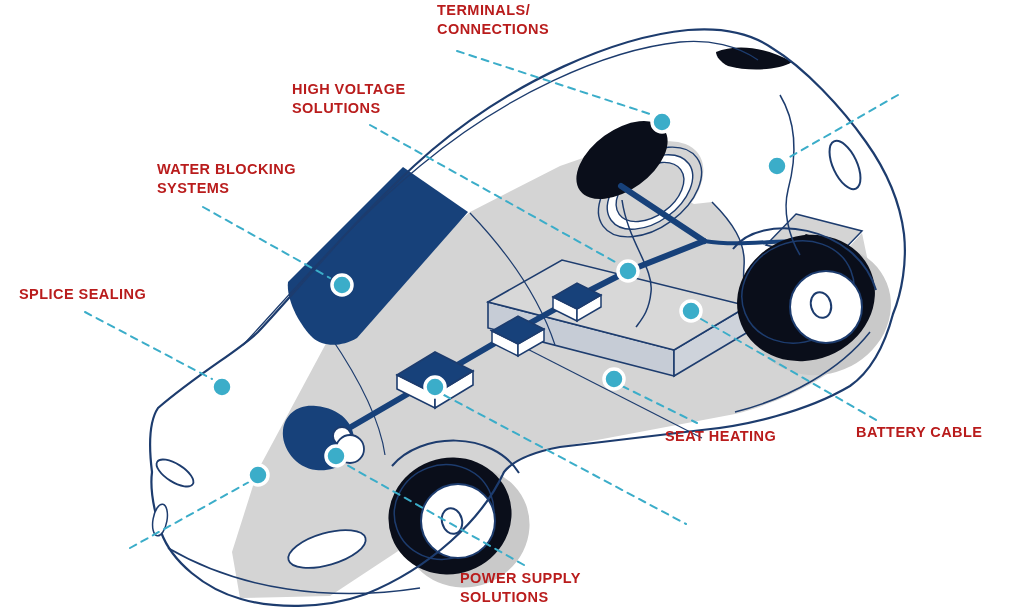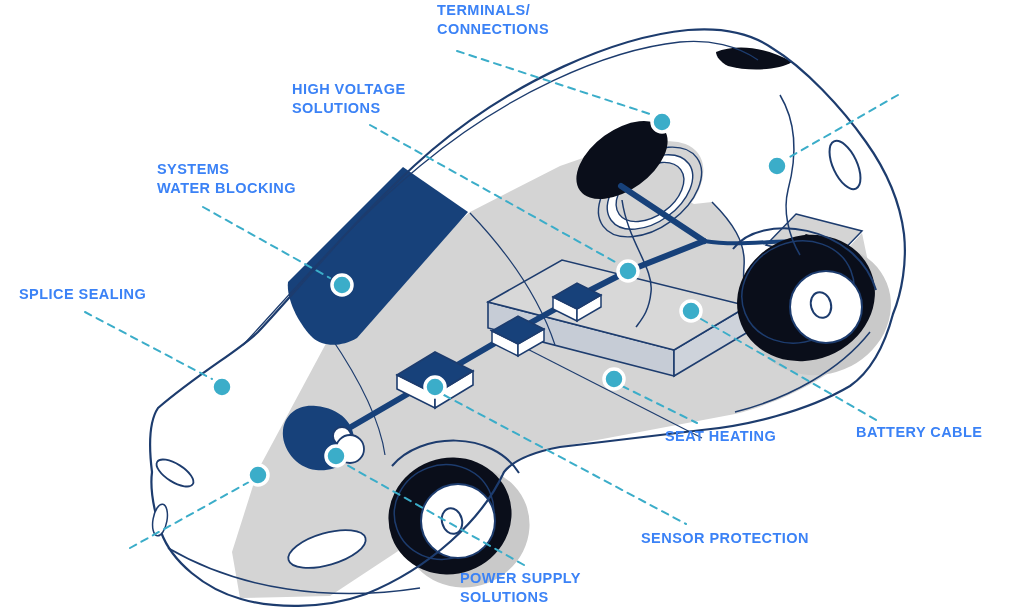--- a/index.html
+++ b/index.html
@@ -2,21 +2,21 @@
 <html><head>
 <meta charset="utf-8">
 <style>
   html,body{margin:0;padding:0;background:#ffffff;}
   .stage{
     position:relative;width:1024px;height:609px;background:#ffffff;
     overflow:hidden;font-family:"Liberation Sans",sans-serif;
   }
   .stage svg{position:absolute;left:0;top:0;}
   .callout{
-    position:absolute;color:#3b82f6;font-weight:700;font-size:14.5px;
+    position:absolute;color:#b91c1c;font-weight:700;font-size:14.5px;
     line-height:19px;letter-spacing:.45px;white-space:nowrap;
     font-family:"Liberation Sans",sans-serif;
   }
   .callout span{display:block;}
 </style>
 </head>
 <body>
 
 <div class="stage">
 
@@ -150,33 +150,30 @@
 
 <div class="callout" style="left:437px;top:1px">
   <span>TERMINALS/</span>
   <span>CONNECTIONS</span>
 </div>
 <div class="callout" style="left:292px;top:80px">
   <span>HIGH VOLTAGE</span>
   <span>SOLUTIONS</span>
 </div>
 <div class="callout" style="left:157px;top:160px">
+  <span>WATER BLOCKING</span>
   <span>SYSTEMS</span>
-  <span>WATER BLOCKING</span>
 </div>
 <div class="callout" style="left:19px;top:285px">
   <span>SPLICE SEALING</span>
 </div>
 <div class="callout" style="left:856px;top:423px">
   <span>BATTERY CABLE</span>
 </div>
 <div class="callout" style="left:665px;top:427px">
   <span>SEAT HEATING</span>
 </div>
-<div class="callout" style="left:641px;top:529px">
-  <span>SENSOR PROTECTION</span>
-</div>
 <div class="callout" style="left:460px;top:569px">
   <span>POWER SUPPLY</span>
   <span>SOLUTIONS</span>
 </div>
 
 </div>
 
 </body></html>

